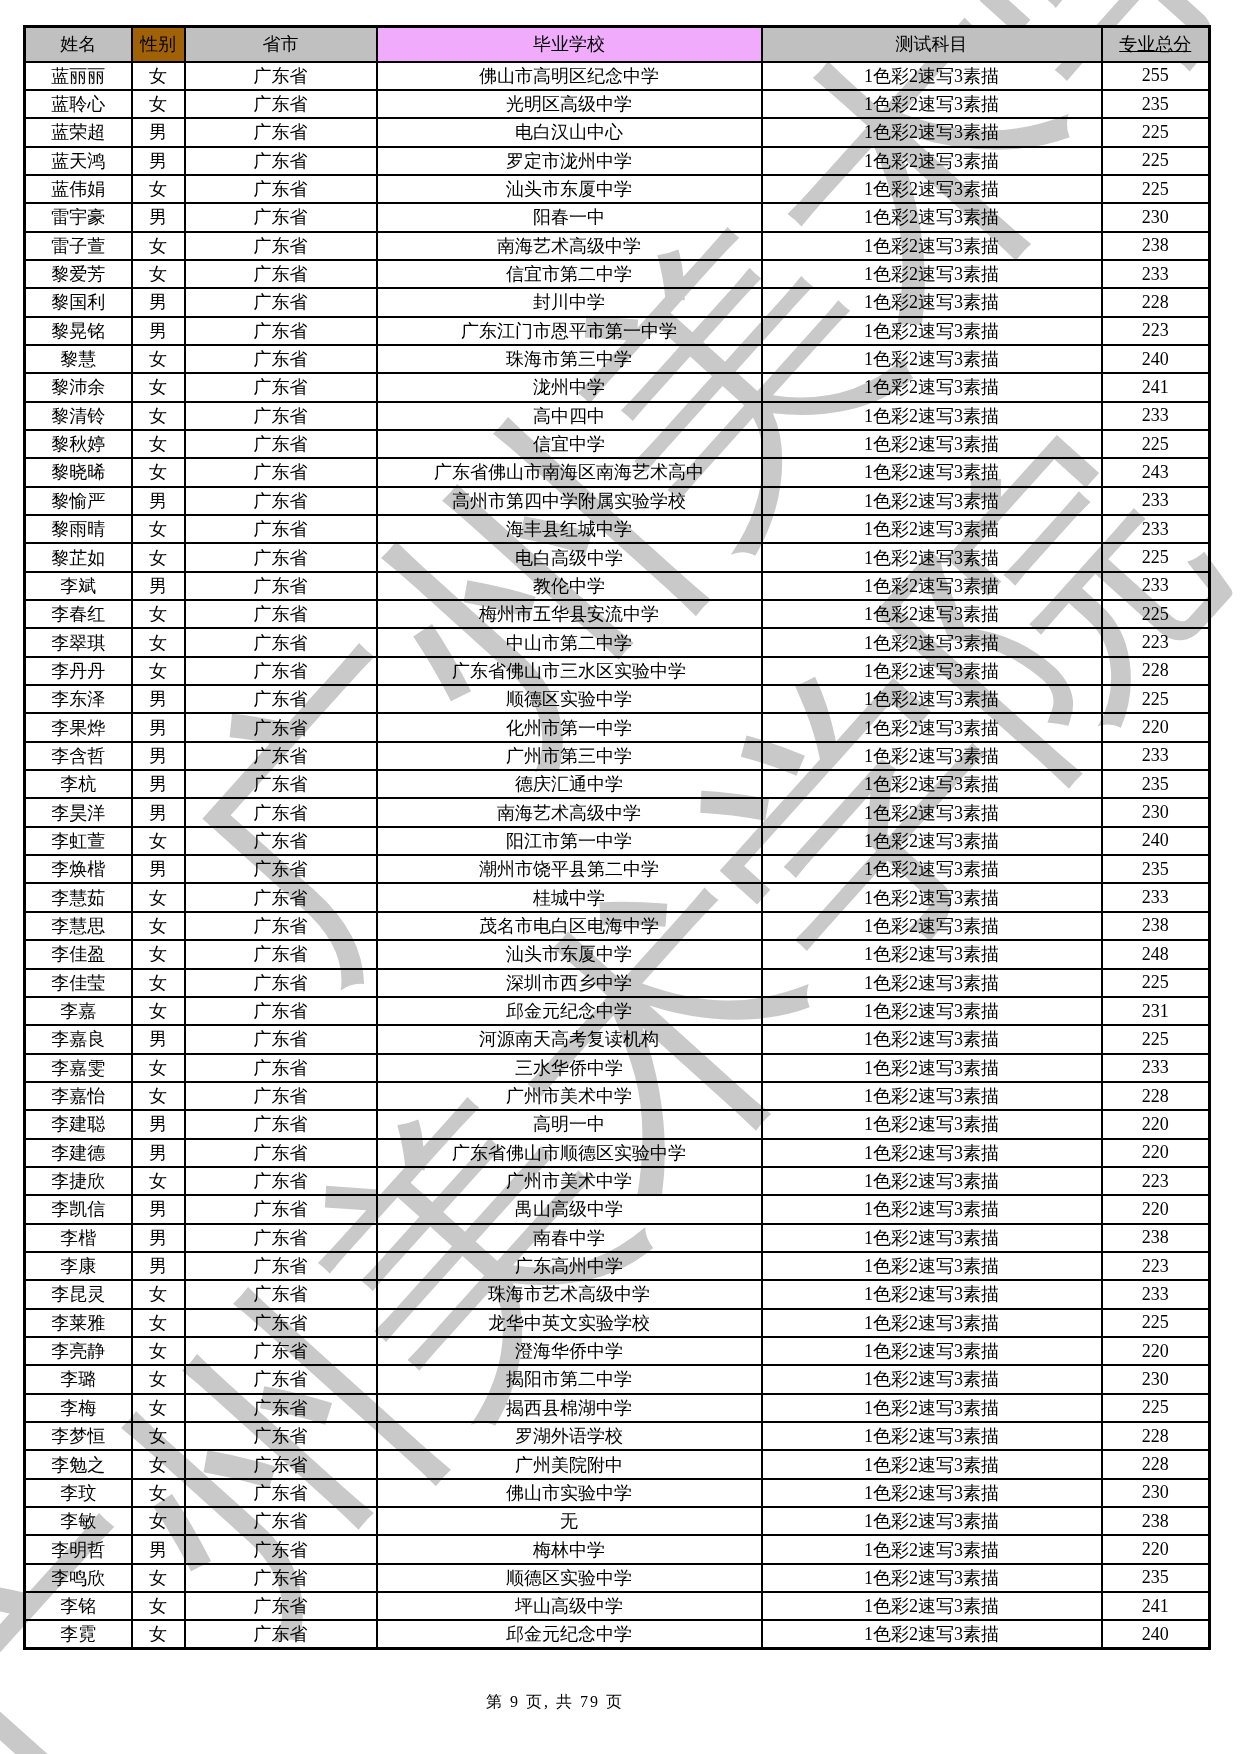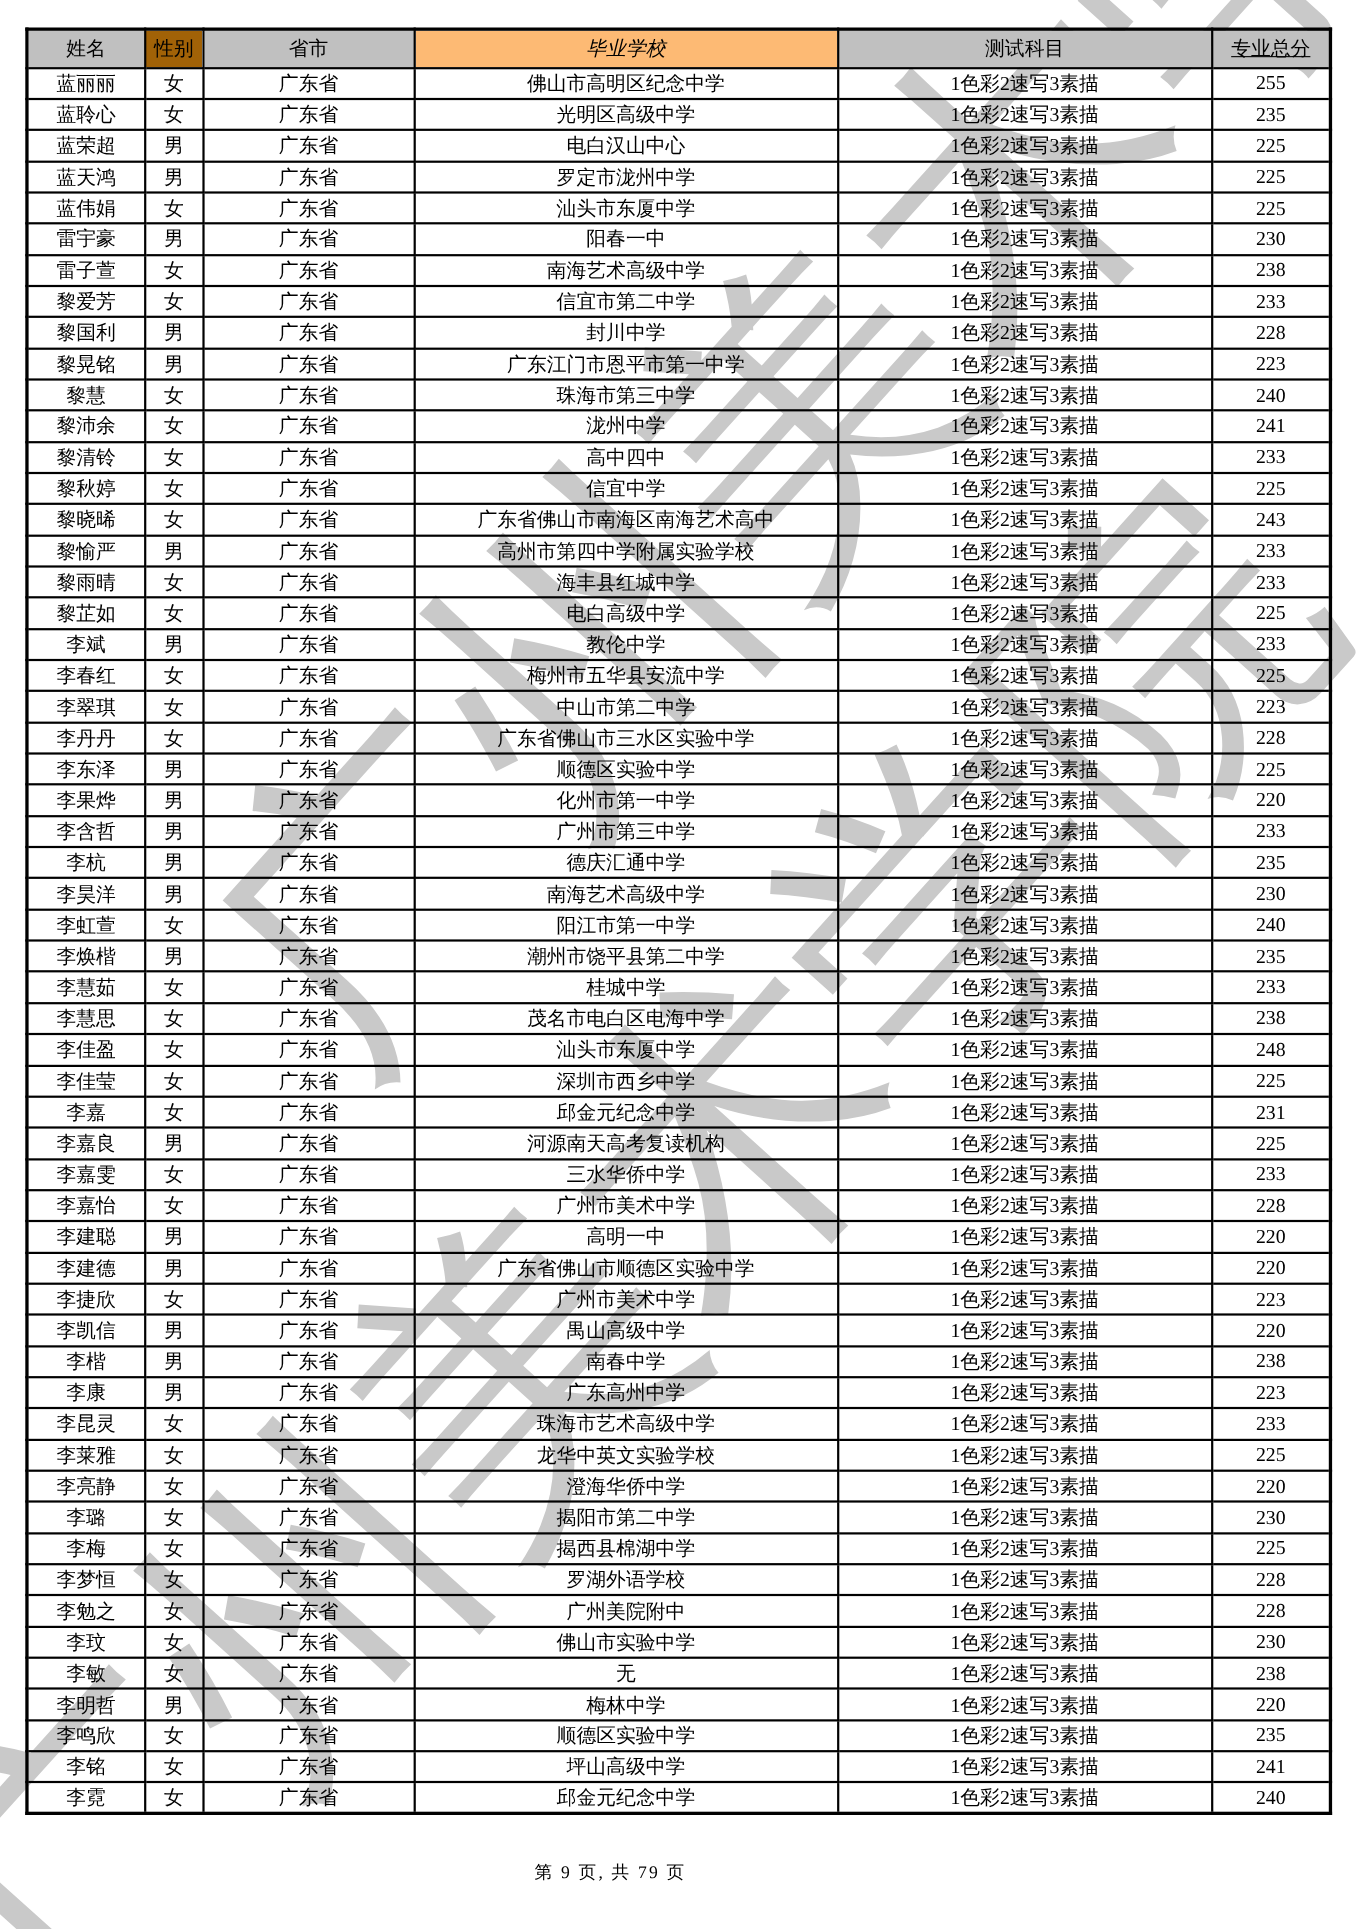--- a/index.html
+++ b/index.html
@@ -68,21 +68,21 @@
     <col style="width:192px">
     <col style="width:385px">
     <col style="width:340px">
     <col style="width:108px">
   </colgroup>
   <thead>
     <tr id="header-row">
         <th style="background: rgb(192, 192, 192);">姓名</th>
         <th style="background: #a16207;">性别</th>
         <th style="background: rgb(192, 192, 192);">省市</th>
-        <th style="background: #fdba74; font-style: italic;">毕业学校</th>
+        <th style="background: #f0abfc;">毕业学校</th>
         <th style="background: rgb(192, 192, 192);">测试科目</th>
         <th style="background: rgb(192, 192, 192); text-decoration: underline;">专业总分</th>
       </tr>
   </thead>
   <tbody id="table-body">
       <tr>
         <td>蓝丽丽</td>
         <td>女</td>
         <td>广东省</td>
         <td>佛山市高明区纪念中学</td>

